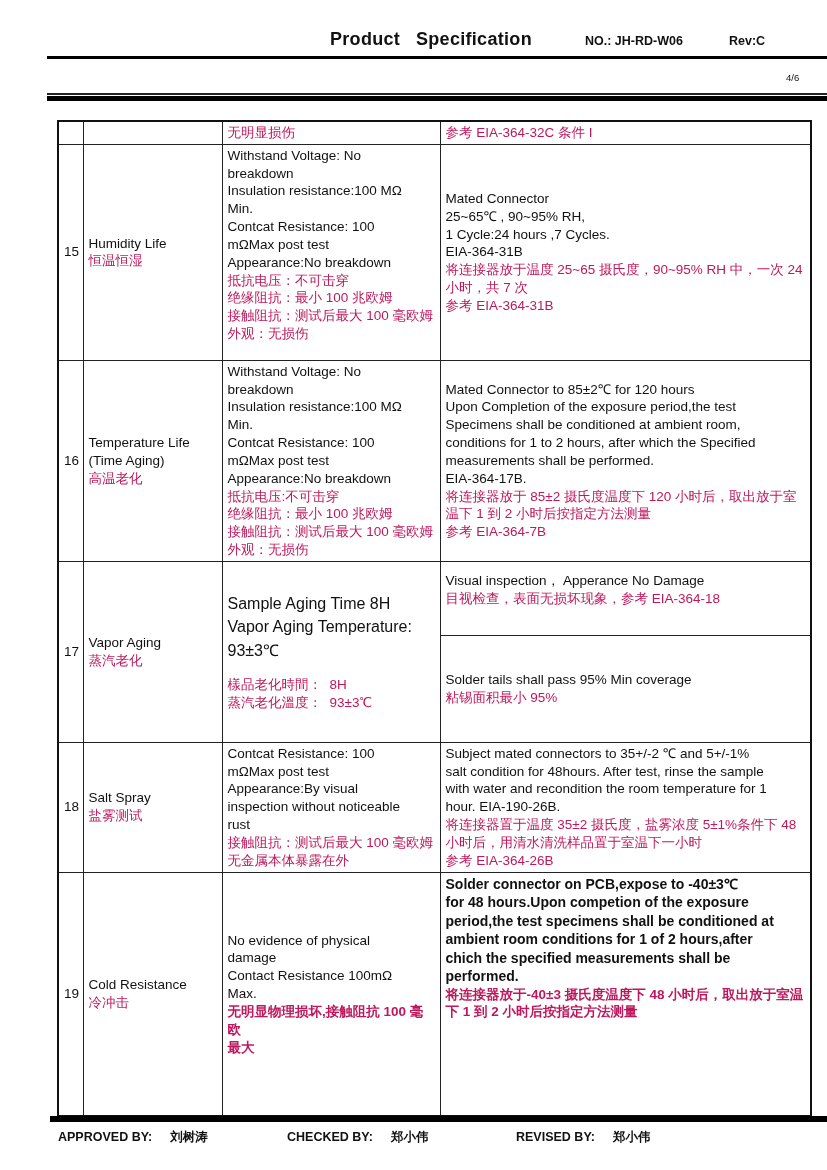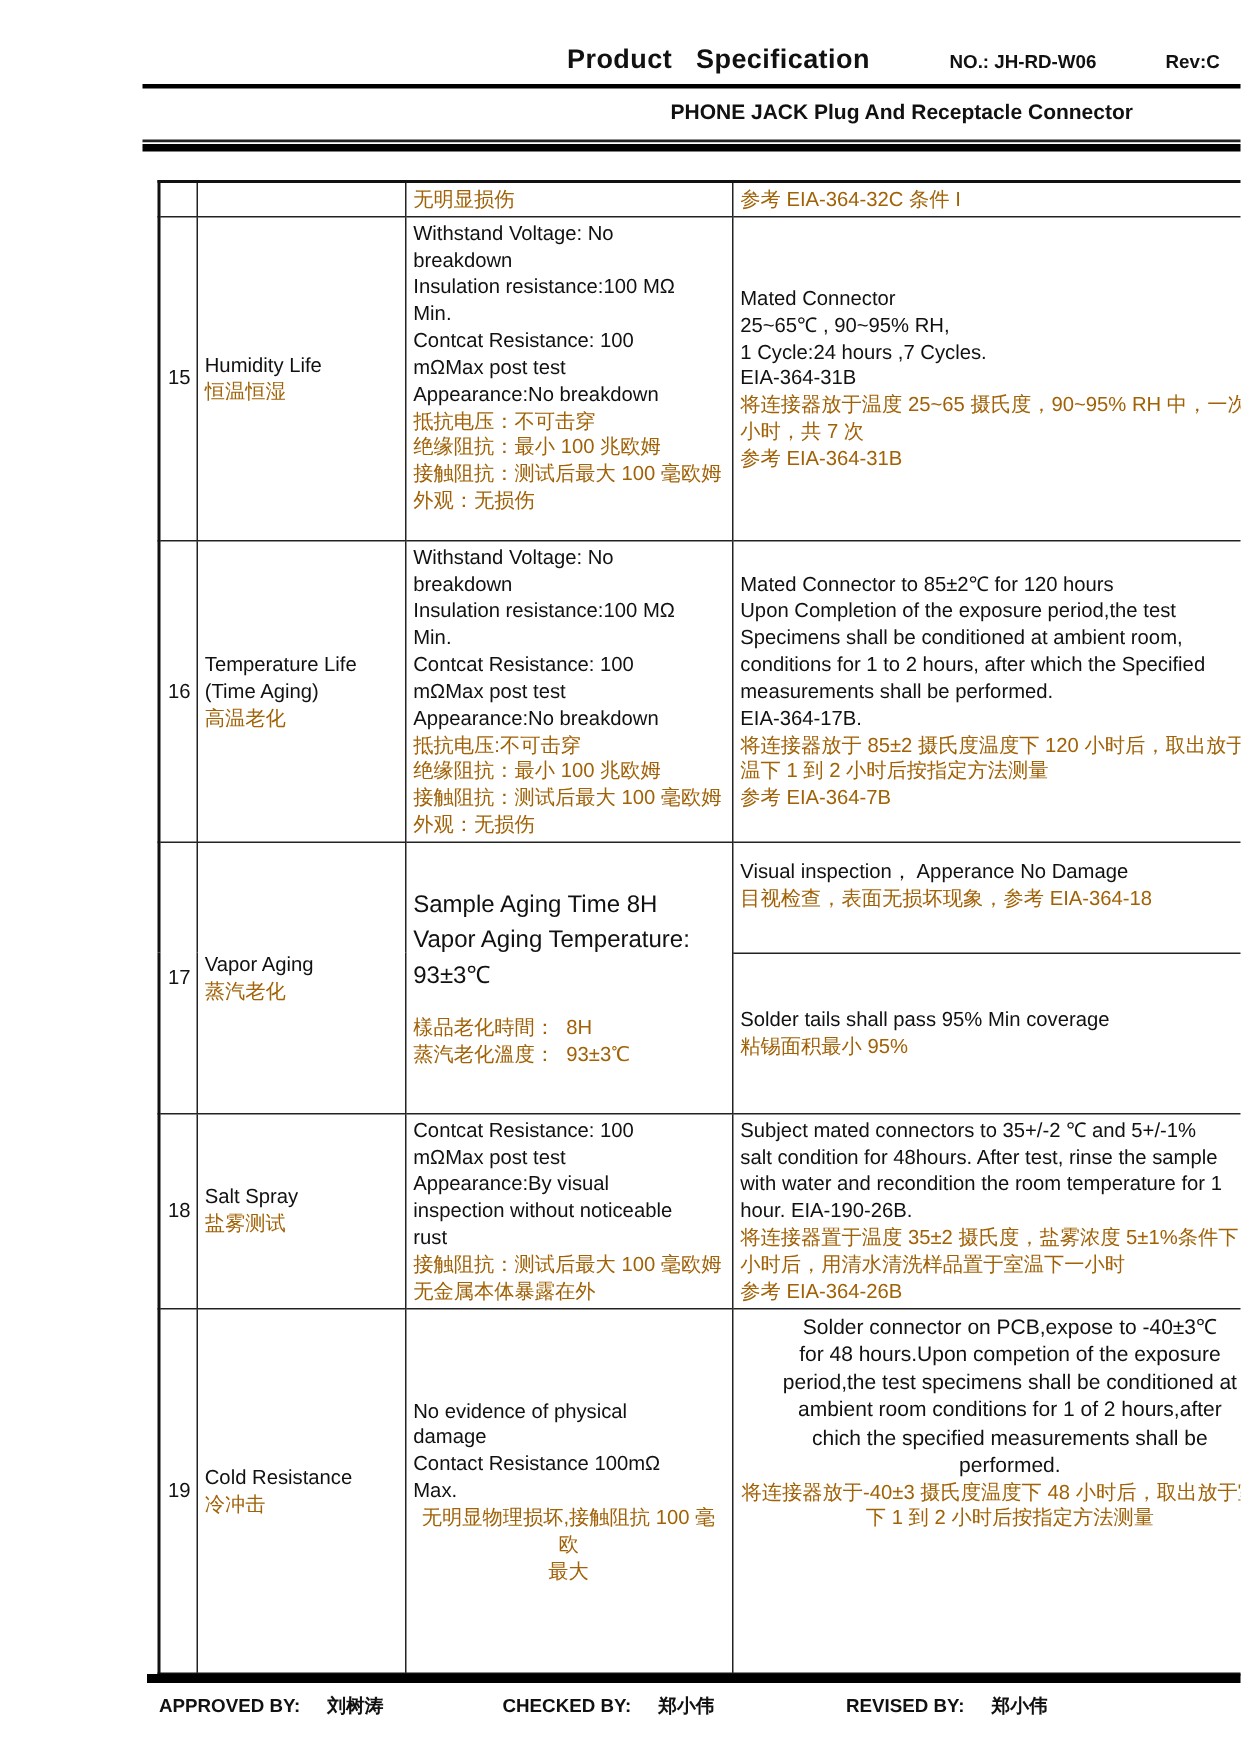--- a/index.html
+++ b/index.html
@@ -2,21 +2,21 @@
 <html><head>
 <meta charset="utf-8">
 <style>
   * { margin:0; padding:0; box-sizing:border-box; }
   html,body { background:#ffffff; }
   body {
     width:827px; height:1170px; position:relative;
     font-family:"Liberation Sans", sans-serif;
     color:#111;
   }
-  .page { position:absolute; inset:0; width:765px; height:1170px; background:#fff;margin-left:48px; }
+  .page { position:absolute; inset:0; width:765px; height:1170px; background:#fff; }
 
   
   .hdr-title { position:absolute; left:330px; top:29px; font-size:18px; font-weight:bold; letter-spacing:.3px; white-space:pre; }
   .hdr-docno { position:absolute; left:585px; top:34px; font-size:12.5px; font-weight:bold; white-space:pre; }
   .hdr-rev   { position:absolute; left:729px; top:34px; font-size:12.5px; font-weight:bold; }
   .rule-top  { position:absolute; left:47px; top:56px; width:780px; height:3px; background:#000; }
   .hdr-sub   { position:absolute; left:399px; top:66px; font-size:14px; font-weight:bold; }
   .hdr-page  { position:absolute; left:786px; top:72px; font-size:9.5px; }
   .rule-dbl  { position:absolute; left:47px; top:93px; width:780px; }
   .rule-dbl .thin  { height:2px; background:#222; }
@@ -29,22 +29,22 @@
     border-collapse:collapse; table-layout:fixed;
     font-size:13.5px; line-height:1.32;
   }
   table.spec td { border:1px solid #222; padding:2px 5px; overflow:hidden; }
   table.spec { border:2px solid #111; }
   td.num  { text-align:center; vertical-align:middle; padding:0 1px; }
   td.name { vertical-align:middle; padding-left:5px; }
   td.vtop { vertical-align:top; }
   td.vmid { vertical-align:middle; }
   .en { color:#111; white-space:pre-wrap; }
-  .cn { color:#a16207; white-space:pre-wrap; }
-  .ctr { text-align:center; }
+  .cn { color:#be185d; white-space:pre-wrap; }
+  .ctr { text-align:left;font-weight:bold; }
   .bold-sm { font-weight:normal; font-size:16px; line-height:1.45; }
   .r17gap { height:14px; }
   .cellpad-t { padding-top:5px; }
 
   
   .rule-bottom { position:absolute; left:50px; top:1116px; width:777px; height:6px; background:#000; }
   .foot-item { position:absolute; top:1129px; font-size:12.5px; font-weight:bold; white-space:pre; }
   .foot-approved { left:58px; }
   .foot-checked  { left:287px;text-align:right; }
   .foot-revised  { left:516px; }
@@ -52,21 +52,20 @@
 </style>
 </head>
 <body>
 
 <div class="page">
 
   <div class="hdr-title">Product   Specification</div>
   <div class="hdr-docno">NO.: JH-RD-W06</div>
   <div class="hdr-rev">Rev:C</div>
   <div class="rule-top"></div>
-  <div class="hdr-sub">PHONE JACK Plug And Receptacle Connector</div>
   <div class="hdr-page">4/6</div>
   <div class="rule-dbl">
     <div class="thin"></div>
       <div class="gap"></div>
       <div class="thick"></div>
   </div>
 
   <table class="spec">
     <colgroup>
         <col style="width:25px">

